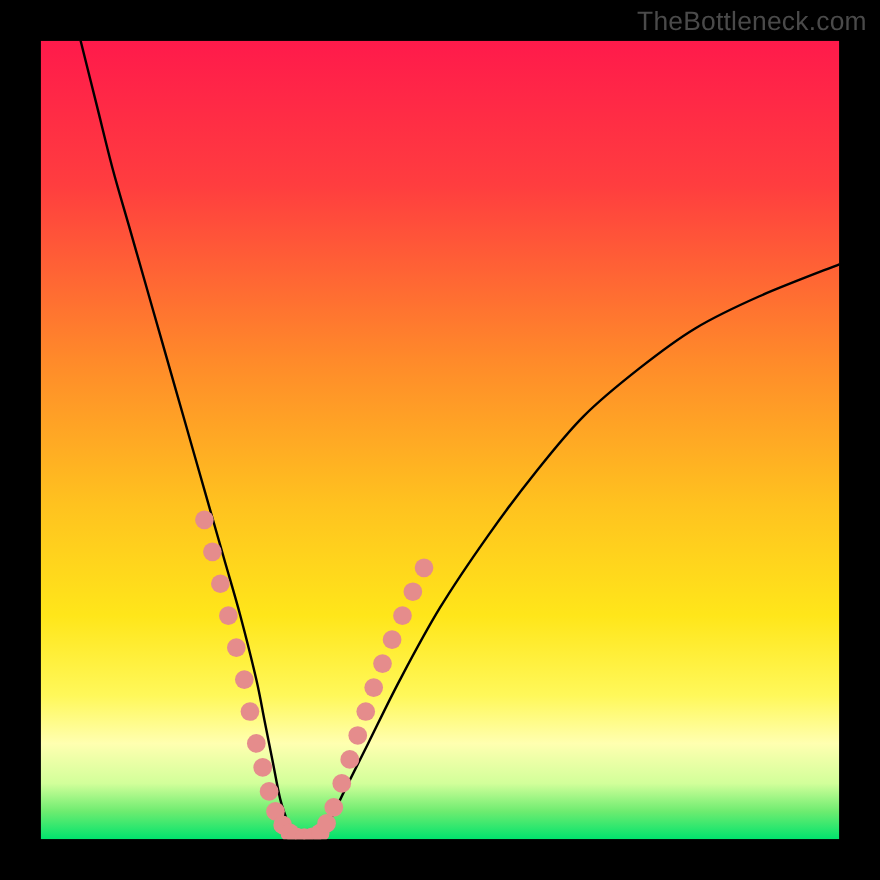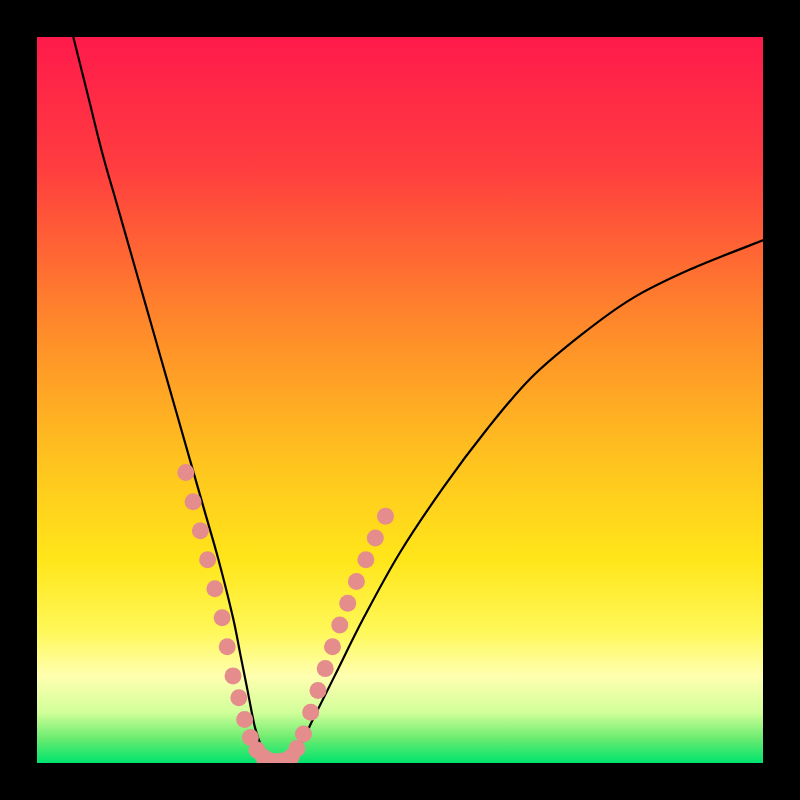--- a/index.html
+++ b/index.html
@@ -26,20 +26,21 @@
     top: 37px;
     width: 726px;
     height: 726px;
   }
   svg { display: block; }
 </style>
 </head>
 <body>
 
 <div class="frame">
+  <div class="watermark">TheBottleneck.com</div>
   <div class="plot">
     <svg id="chart-svg" width="726" height="726" viewBox="0 0 726 726" preserveAspectRatio="none">
       <defs>
         <linearGradient id="bg-grad" x1="0" y1="0" x2="0" y2="1">
             <stop offset="0%" stop-color="#ff1a4b"></stop>
             <stop offset="18%" stop-color="#ff3d3f"></stop>
             <stop offset="40%" stop-color="#ff8a2a"></stop>
             <stop offset="57.99999999999999%" stop-color="#ffc21f"></stop>
             <stop offset="72%" stop-color="#ffe61a"></stop>
             <stop offset="82%" stop-color="#fff85a"></stop>

